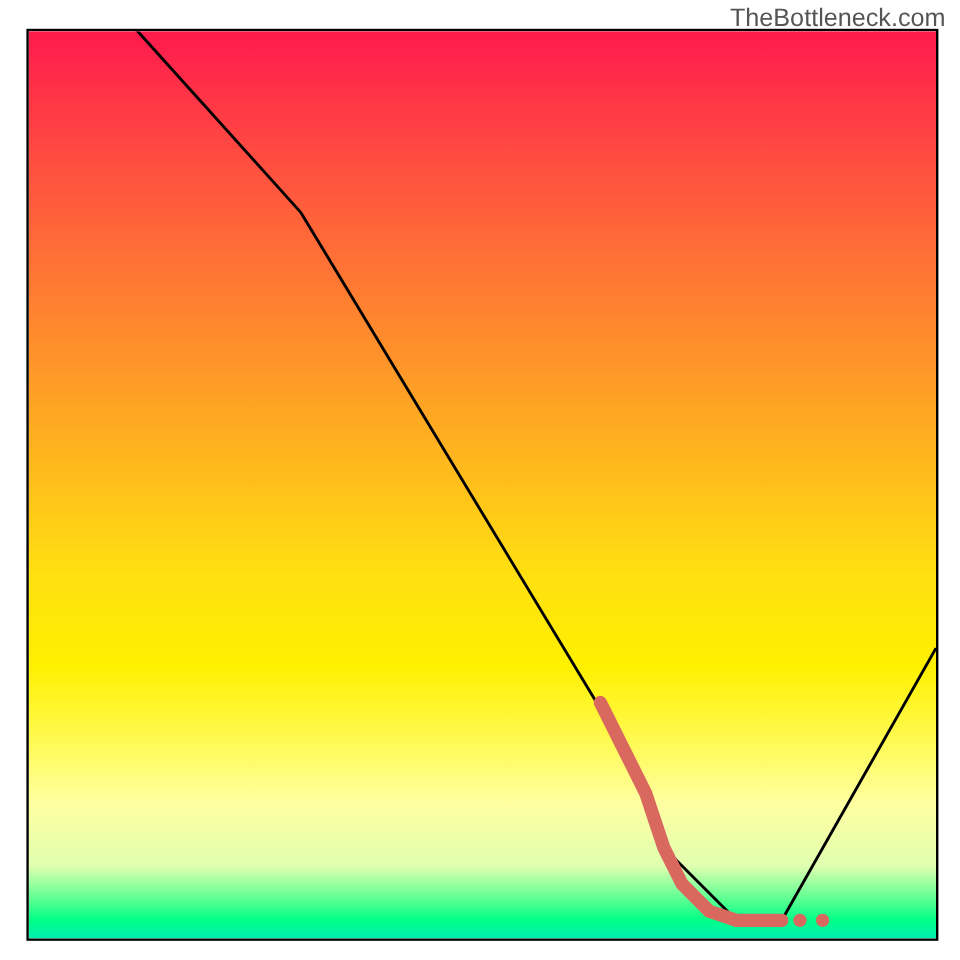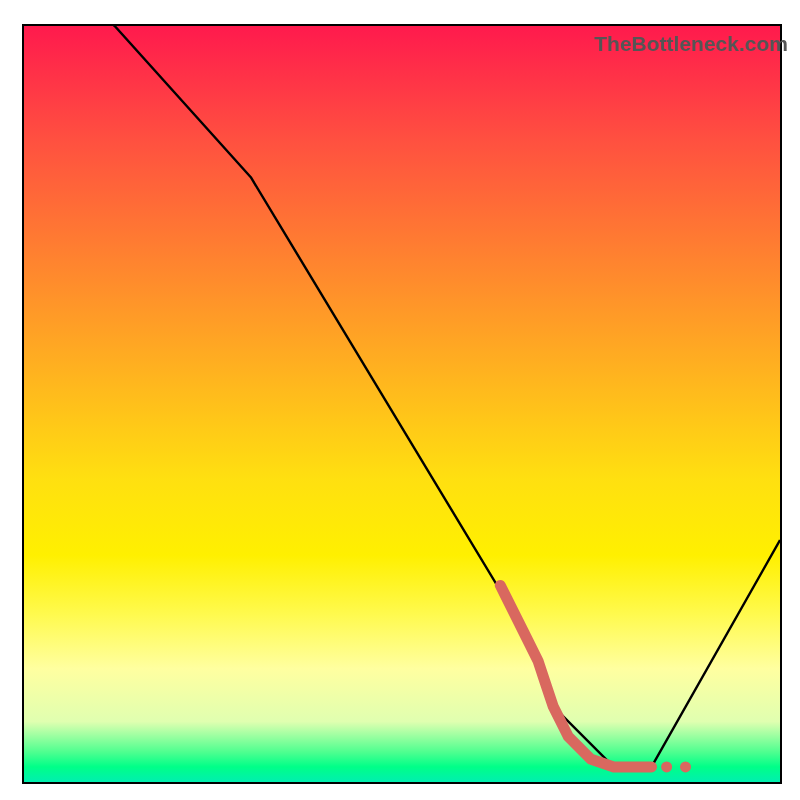--- a/index.html
+++ b/index.html
@@ -10,23 +10,22 @@
     background: #ffffff;
     font-family: Arial, sans-serif;
     position: relative;
   }
   .watermark {
     position: absolute;
     top: 4px;
     right: 12px;
     font-size: 21px;
     color: #555555;
-    font-weight: bold;
+    font-weight: normal;
     z-index: 10;
-    margin-top: 28px;
   }
   .plot-area {
     position: absolute;
     left: 22px;
     top: 24px;
     width: 756px;
     height: 756px;
     border: 2px solid #000000;
     overflow: hidden;
   }

